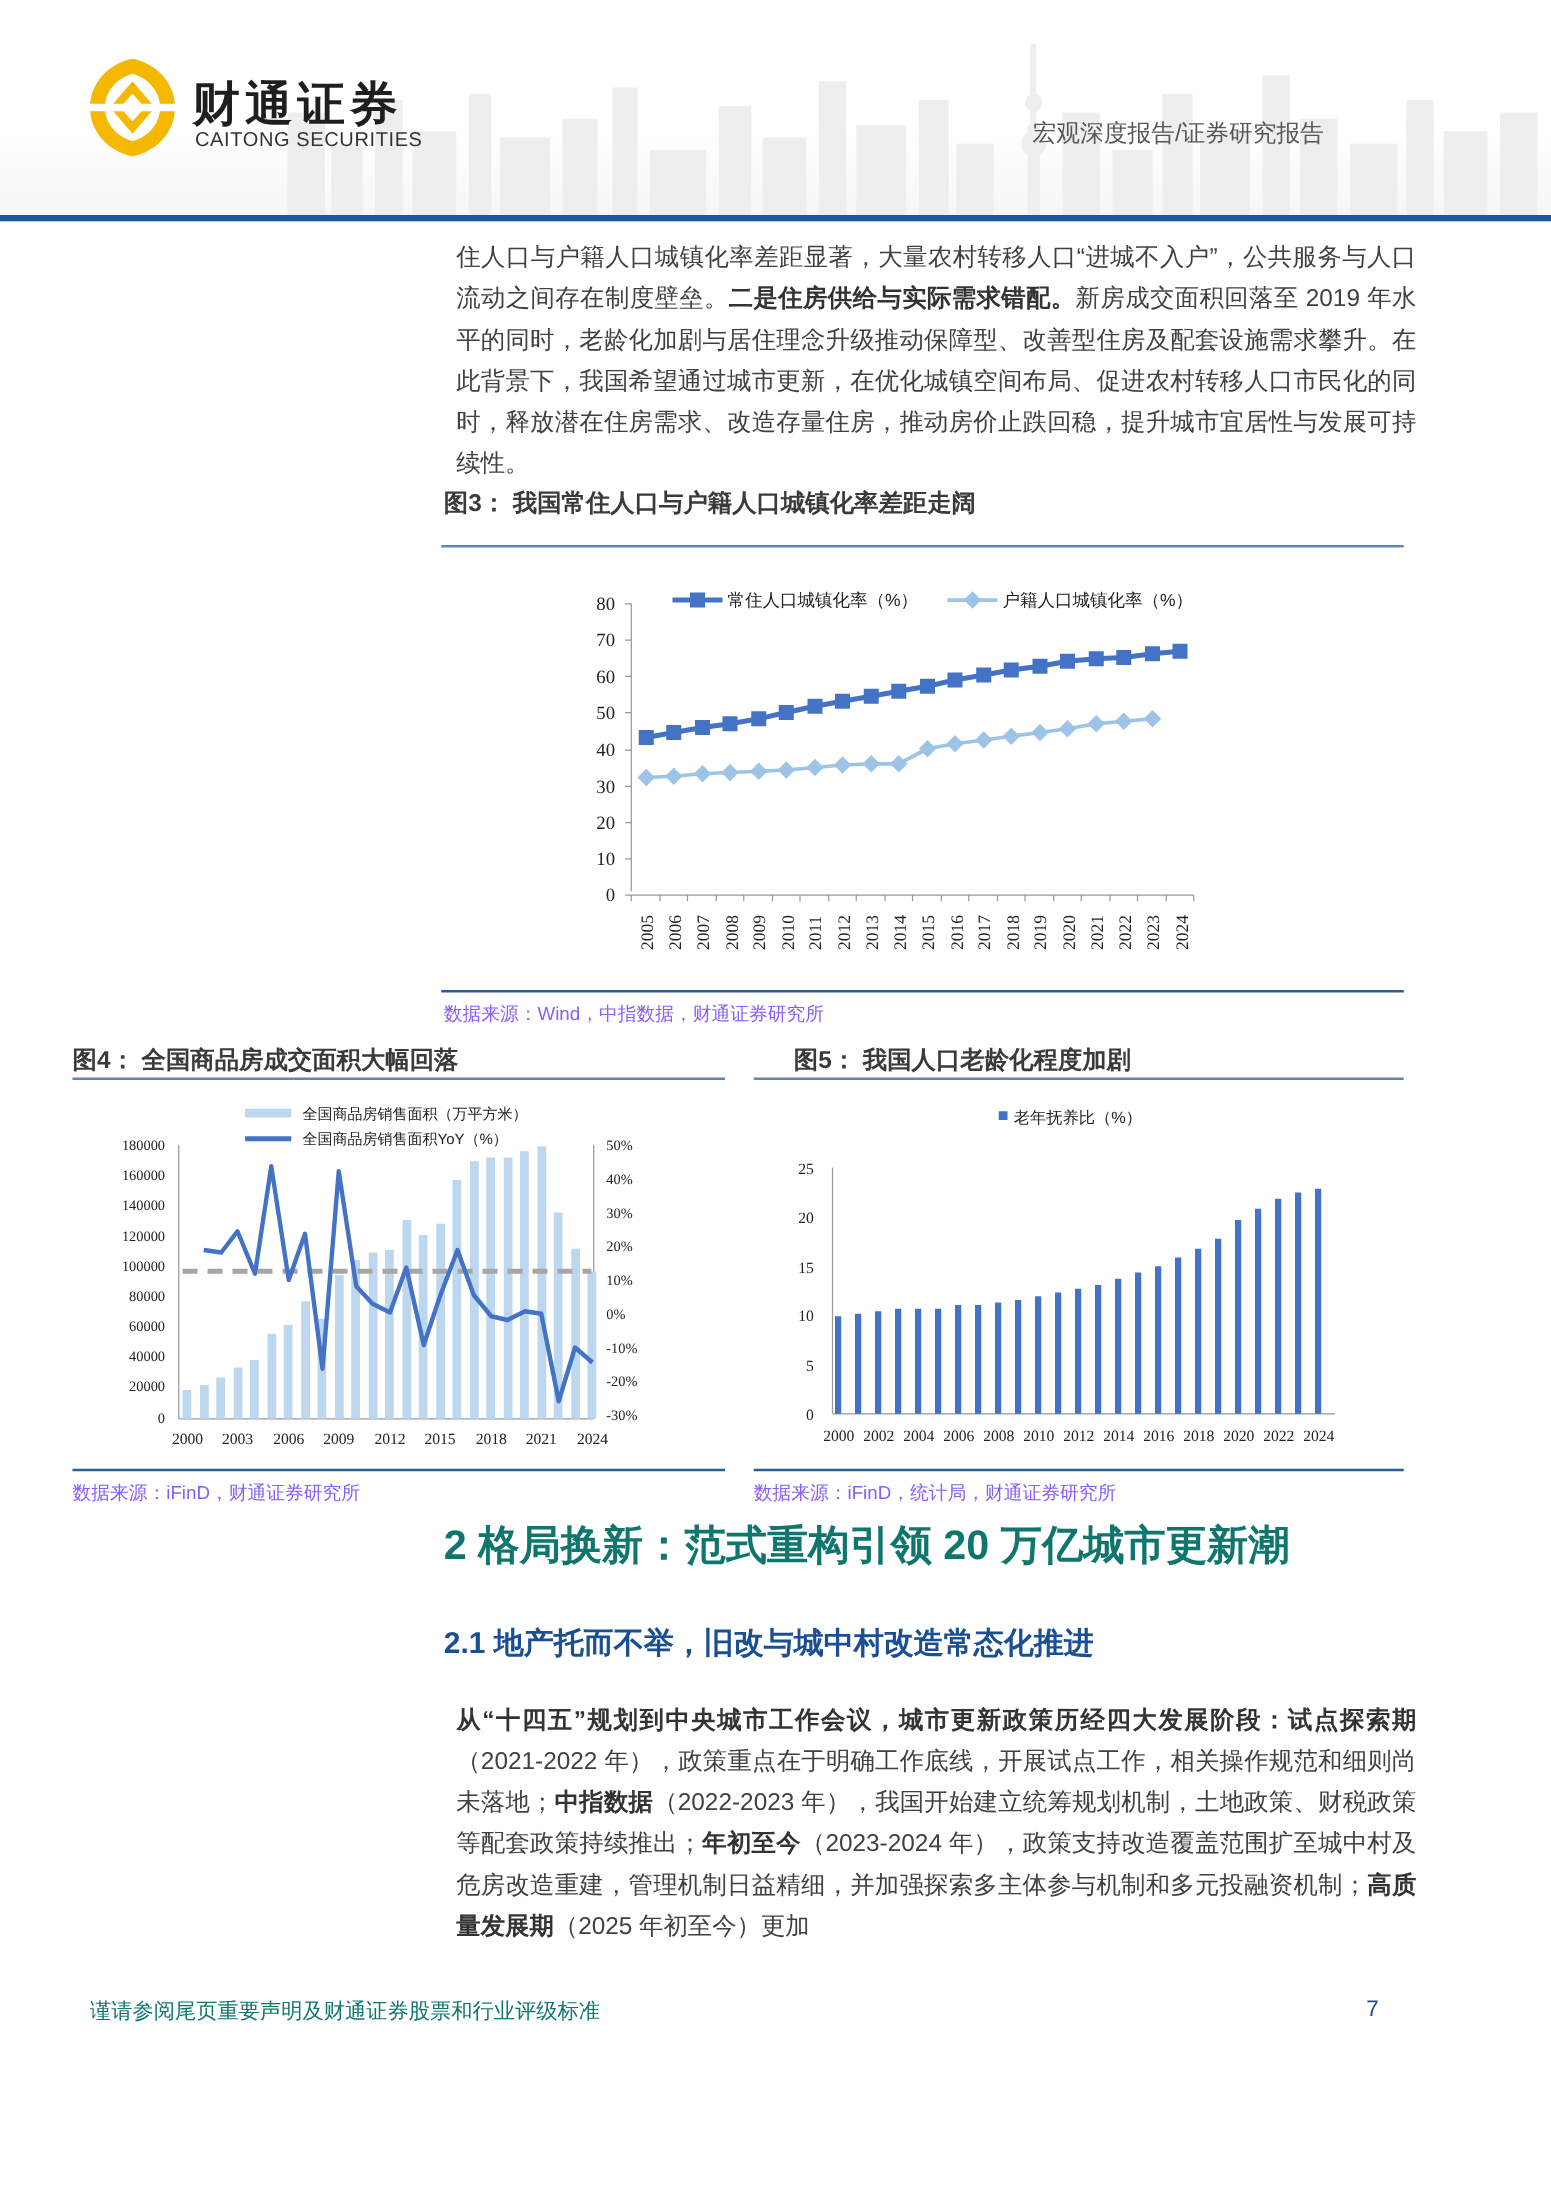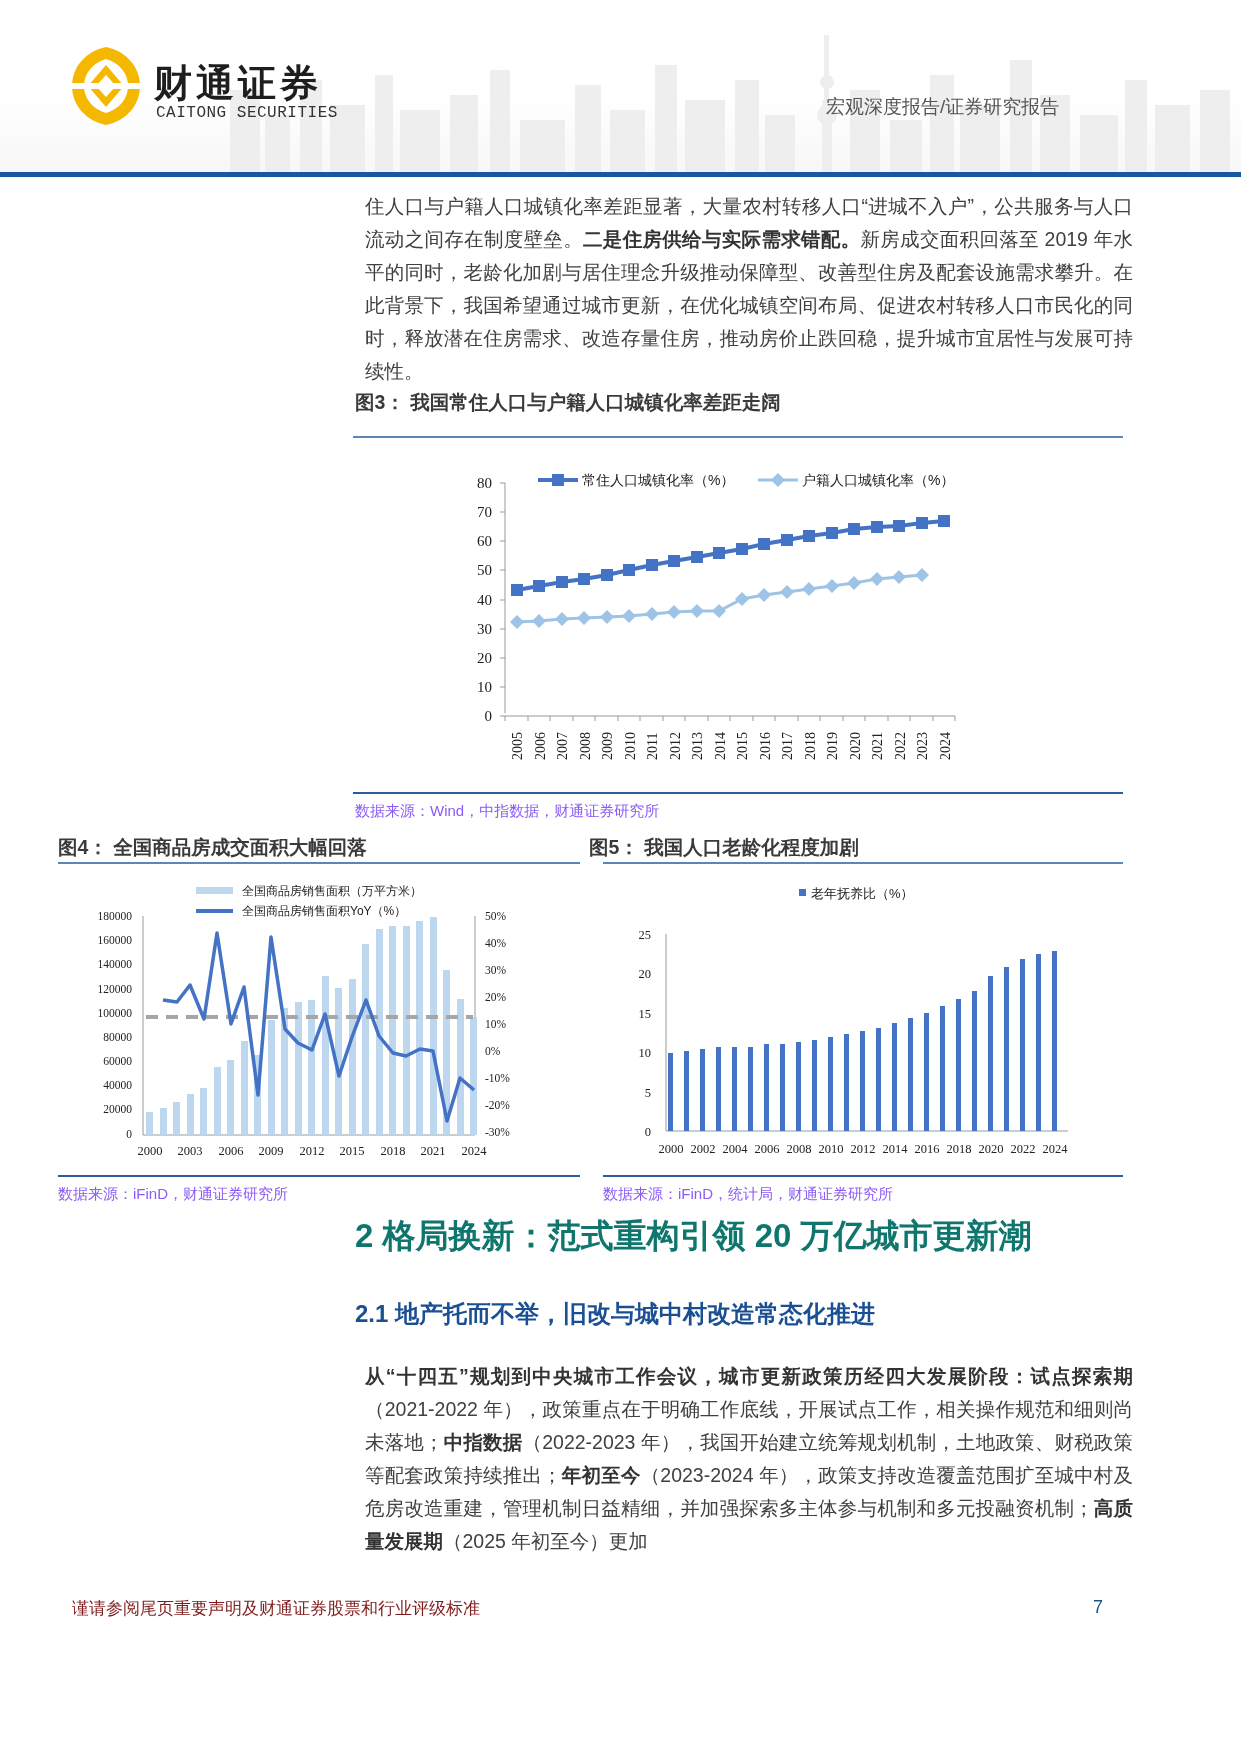--- a/index.html
+++ b/index.html
@@ -5,42 +5,42 @@
   * { box-sizing: border-box; margin: 0; padding: 0; }
   html, body { width: 1241px; height: 1754px; background: #ffffff; }
   body { position: relative; font-family: "DejaVu Sans", "Liberation Sans", sans-serif; color: #404040; overflow: hidden; }
   .abs { position: absolute; }
 
   
   #header { left: 0; top: 0; width: 1241px; height: 178px; background: linear-gradient(#ffffff 0%, #ffffff 55%, #f6f6f6 100%); }
   #skyline { left: 200px; top: 20px; width: 1041px; height: 152px; }
   #logo-mark { left: 70px; top: 45px; width: 72px; height: 82px; }
   #logo-cn { left: 154px; top: 58px; font-size: 38px; font-weight: bold; color: #1e1e1e; letter-spacing: 4px; font-family: "DejaVu Serif", serif; text-align: right; }
-  #logo-en { left: 156px; top: 104px; font-size: 16px; color: #333; letter-spacing: 0.5px; font-family: Liberation Mono, monospace; }
+  #logo-en { left: 156px; top: 104px; font-size: 16px; color: #333; letter-spacing: 0.5px; font-family: Liberation Sans, sans-serif; }
   #report-type { left: 826px; top: 94px; font-size: 19px; color: #555; font-family: "Liberation Sans", sans-serif; }
   #header-rule { left: 0; top: 172px; width: 1241px; height: 5px; background: #1b57a0; }
 
   
   .para { font-size: 19.5px; line-height: 33px; color: #404040; text-align: justify; font-family: "Liberation Sans", sans-serif; margin-left: 10px; }
   .para b { color: #333; font-weight: bold; }
   #intro { left: 355px; top: 190px; width: 768px; }
 
   .fig-title { font-size: 19.5px; font-weight: bold; color: #3a3a3a; font-family: "Liberation Sans", sans-serif; }
   .fig-rule { height: 2px; background: #5b87b8; }
   .src-rule { height: 1.5px; background: #2d5e93; }
   .src { font-size: 15px; color: #8b5cf6; font-family: "Liberation Sans", sans-serif; }
 
   svg text { font-family: "Liberation Serif", "DejaVu Serif", serif; fill: #222; }
   svg .legend-cn { font-family: "Liberation Sans", "DejaVu Sans", sans-serif; }
 
   #sec-h1 { left: 355px; top: 1214px; font-size: 33px; font-weight: bold; color: #0f766e; font-family: "Liberation Sans", sans-serif; }
   #sec-h2 { left: 355px; top: 1298px; font-size: 24px; font-weight: bold; color: #1b4f93; font-family: "Liberation Sans", sans-serif; }
   #policy { left: 355px; top: 1360px; width: 768px; }
 
-  #footer-note { left: 72px; top: 1597px; font-size: 17px; color: #7f1d1d; font-family: "Liberation Sans", sans-serif; }
+  #footer-note { left: 72px; top: 1597px; font-size: 17px; color: #0f766e; font-family: "Liberation Sans", sans-serif; }
   #page-num { left: 1093px; top: 1597px; font-size: 18px; color: #1f4f8d; font-family: "Liberation Sans", sans-serif; }
 </style>
 </head>
 <body>
 
 <div id="header" class="abs">
   <svg id="skyline" class="abs" viewBox="0 0 1041 152" width="1041" height="152">
     <g fill="#eeeeee">
       <rect x="30" y="70" width="30" height="82"></rect>
         <rect x="65" y="95" width="25" height="57"></rect>
@@ -306,21 +306,21 @@
       <text x="292" y="285">2015</text>
     <text x="333" y="285">2018</text>
       <text x="373" y="285">2021</text>
       <text x="414" y="285">2024</text>
   </g>
 </svg>
 
 <div class="abs src-rule" style="left:58px; top:1175px; width:522px;"></div>
 <div class="abs src" style="left:58px; top:1185px;">数据来源：iFinD，财通证券研究所</div>
 
-<div class="abs fig-title" style="left:589px; top:834px;text-align:center;">图5： 我国人口老龄化程度加剧</div>
+<div class="abs fig-title" style="left:635px; top:834px;text-align:center;">图5： 我国人口老龄化程度加剧</div>
 <div class="abs fig-rule" style="left:603px; top:862px; width:520px;"></div>
 
 <svg class="abs" style="left:603px; top:870px;" width="520" height="300" viewBox="0 0 520 300">
   <g>
     <rect x="196" y="19" width="7" height="7" fill="#4472c4"></rect>
     <text class="legend-cn" x="208" y="28" font-size="13">老年抚养比（%）</text>
   </g>
   <g stroke="#999" stroke-width="1">
     <line x1="63" y1="64" x2="63" y2="261"></line>
     <line x1="63" y1="261" x2="465" y2="261"></line>

